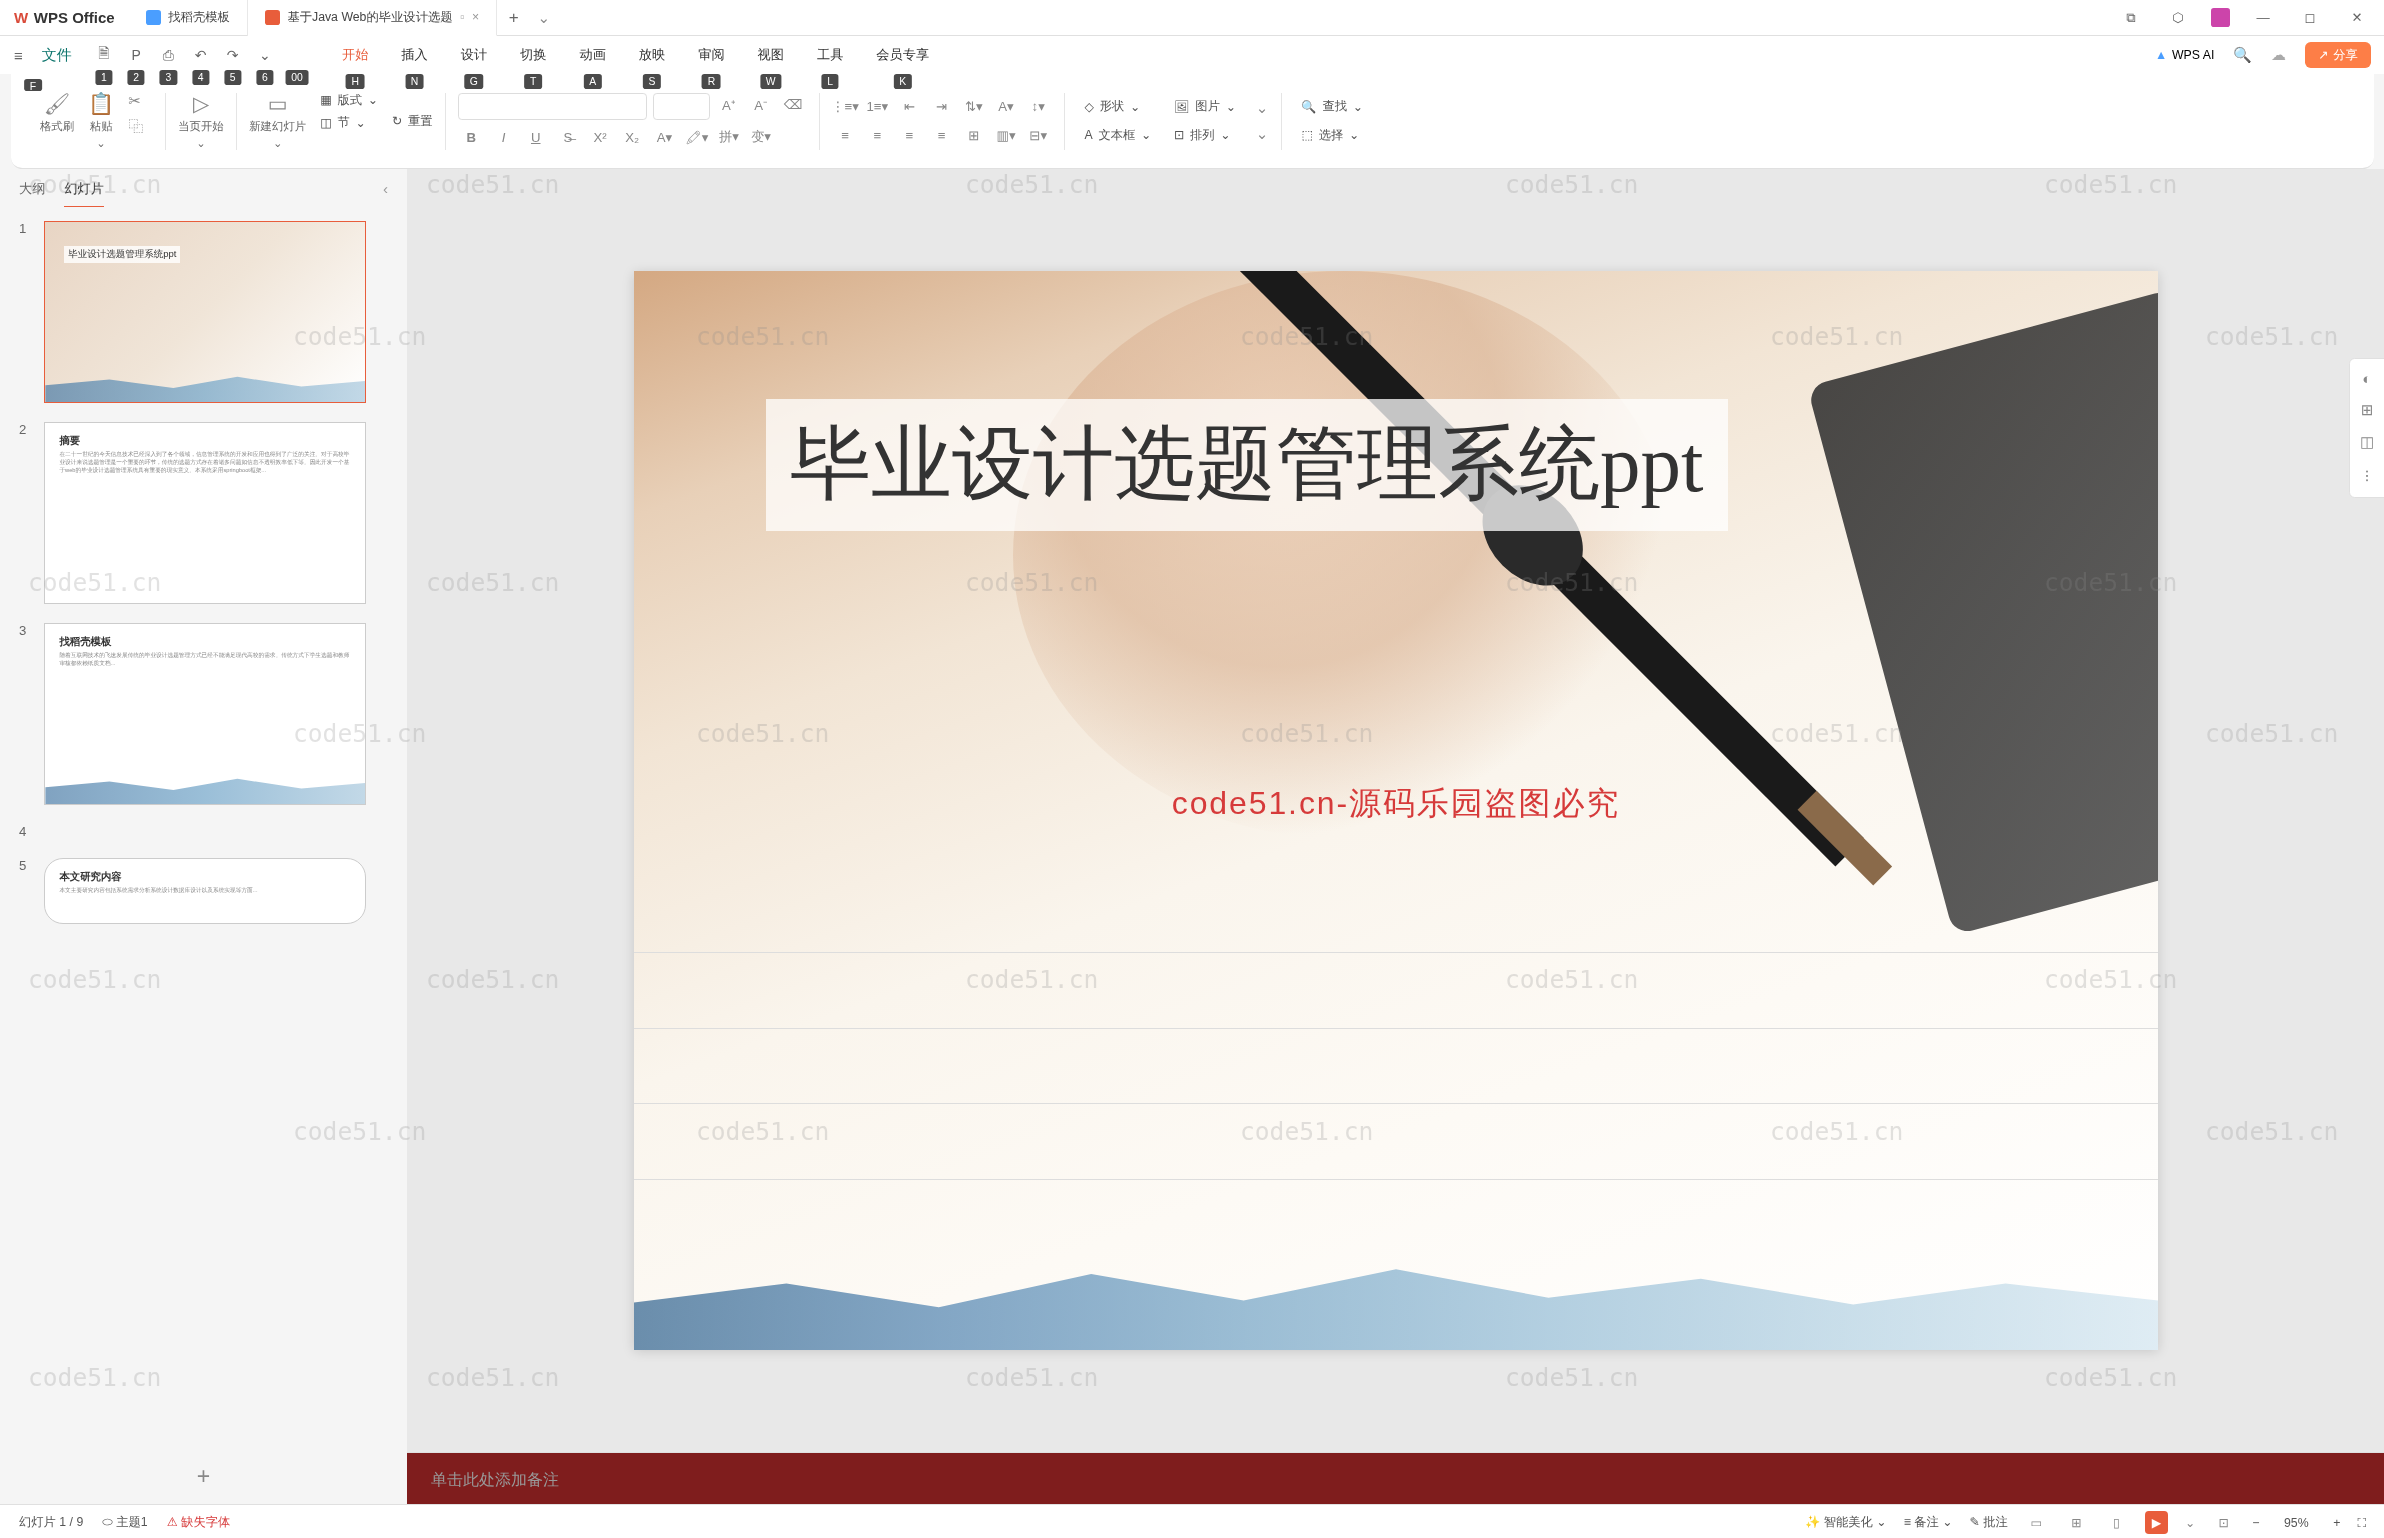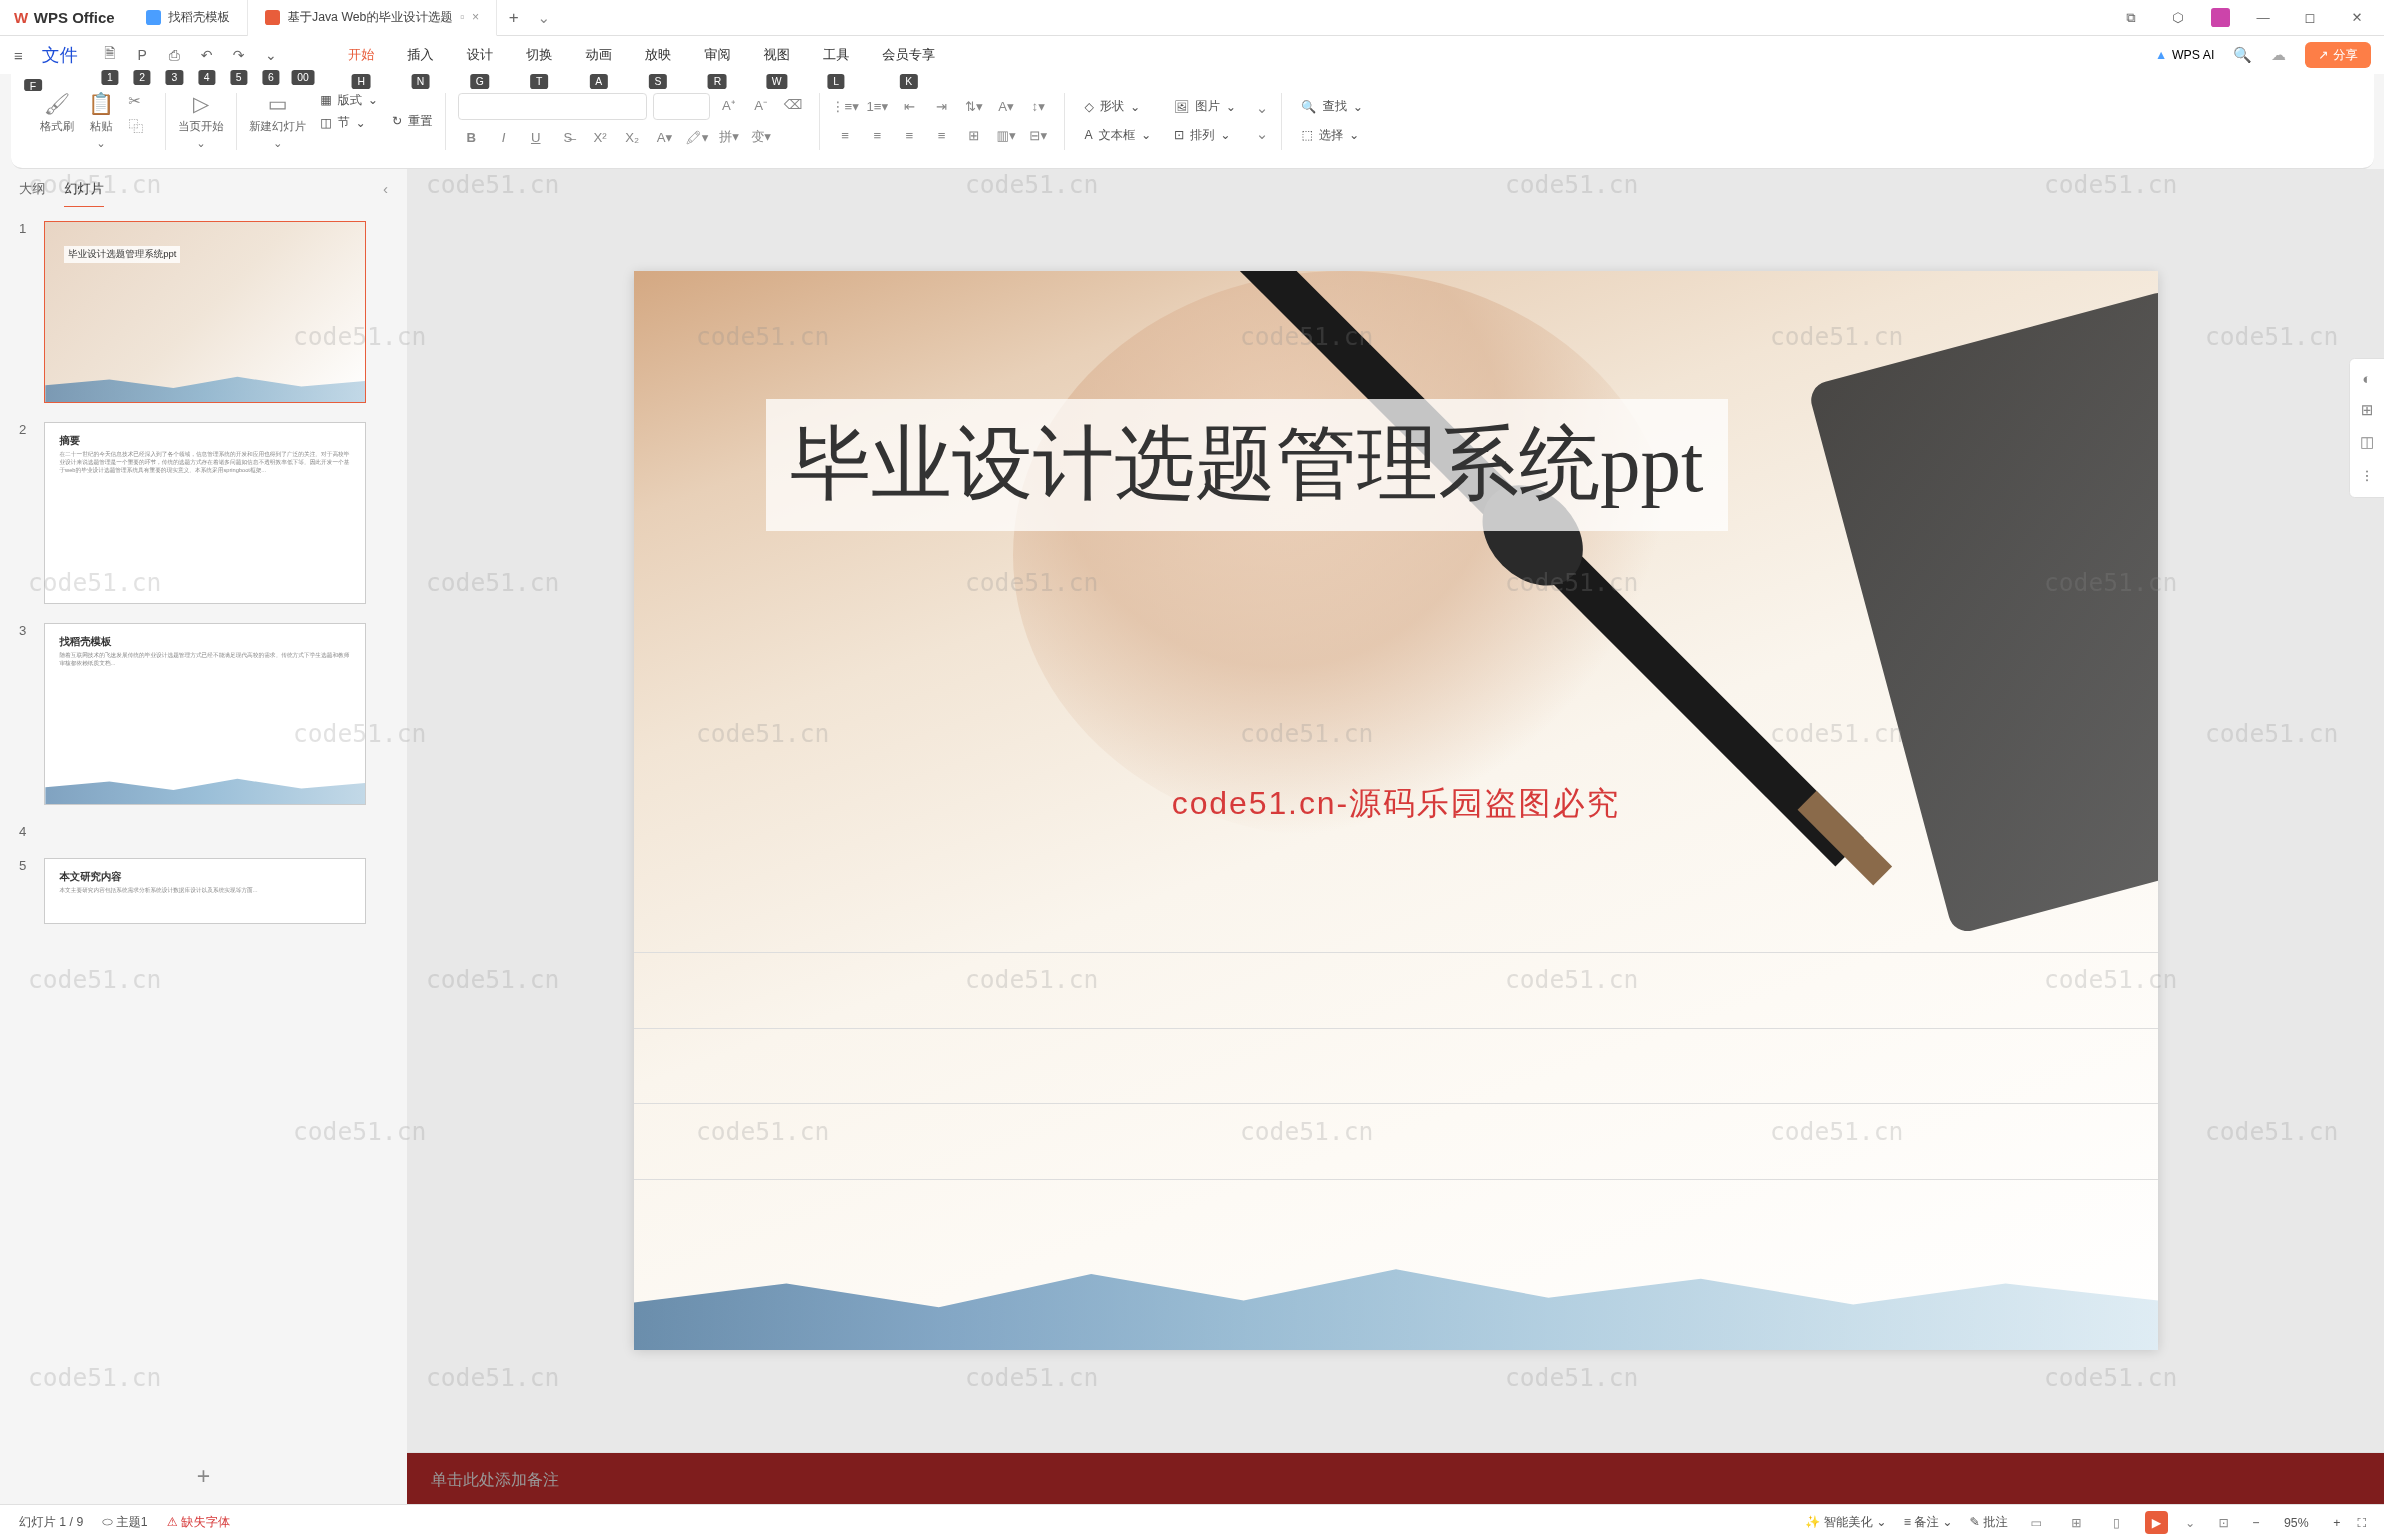--- a/index.html
+++ b/index.html
@@ -14,21 +14,21 @@
 .tab-icon-doc { width: 15px; height: 15px; border-radius: 2.8px; display: inline-block; }
 .tab-icon-template { background: #4a9eff; }
 .tab-icon-ppt { background: #e85d3b; }
 .tab-close { color: #999; cursor: pointer; }
 .tab-add { padding: 0 11.4px; color: #666; font-size: 17px; }
 .titlebar-right { margin-left: auto; display: flex; align-items: center; gap: 19px; padding-right: 14px; }
 .win-btn { width: 28px; text-align: center; color: #666; font-size: 13.2px; }
 
 
 .menubar { height: 38px; background: #fff; display: flex; align-items: center; padding: 0 14px; gap: 7.6px; position: relative; }
-.menu-file { padding: 3.8px 11.4px; font-size: 18px; color: #1d4ed8; }
+.menu-file { padding: 3.8px 11.4px; font-size: 15px; color: #0f766e; }
 .menu-icons { display: flex; gap: 5.7px; }
 .menu-icon-btn { width: 26.5px; height: 26.5px; display: flex; align-items: center; justify-content: center; color: #666; font-size: 14px; position: relative; }
 .key-hint { position: absolute; bottom: -17px; left: 50%; transform: translateX(-50%); background: #4a4a4a; color: #fff; font-size: 10.4px; padding: 1.9px 5.7px; border-radius: 2.8px; }
 .menu-tabs { display: flex; gap: 33px; margin-left: 24px; }
 .menu-tab { font-size: 13.2px; color: #333; position: relative; padding: 7.6px 0; }
 .menu-tab.active { color: #e85d3b; }
 .menu-right { margin-left: auto; display: flex; align-items: center; gap: 19px; }
 .wps-ai { display: flex; align-items: center; gap: 4.7px; font-size: 12.3px; }
 .share-btn { background: #fd7e47; color: #fff; padding: 4.7px 13.2px; border-radius: 5.7px; font-size: 12.3px; display: flex; align-items: center; gap: 4.7px; }
 
@@ -337,21 +337,21 @@
           <div class="thumb-text-title">找稻壳模板</div>
           <div class="thumb-text-body">随着互联网技术的飞速发展传统的毕业设计选题管理方式已经不能满足现代高校的需求。传统方式下学生选题和教师审核都依赖纸质文档...</div>
           <div class="thumb-wave"></div>
         </div>
       </div>
       <div class="thumb-item">
         <div class="thumb-num">4</div>
       </div>
       <div class="thumb-item">
         <div class="thumb-num">5</div>
-        <div class="thumb-img" style="height:66px;">
+        <div class="thumb-img" style="height:66px;border-radius:19px;">
           <div class="thumb-text-title">本文研究内容</div>
           <div class="thumb-text-body">本文主要研究内容包括系统需求分析系统设计数据库设计以及系统实现等方面...</div>
         </div>
       </div>
     </div>
     <div class="add-slide-btn">+</div>
   </div>
 
   <div class="canvas-area">
     <div class="slide-canvas">

